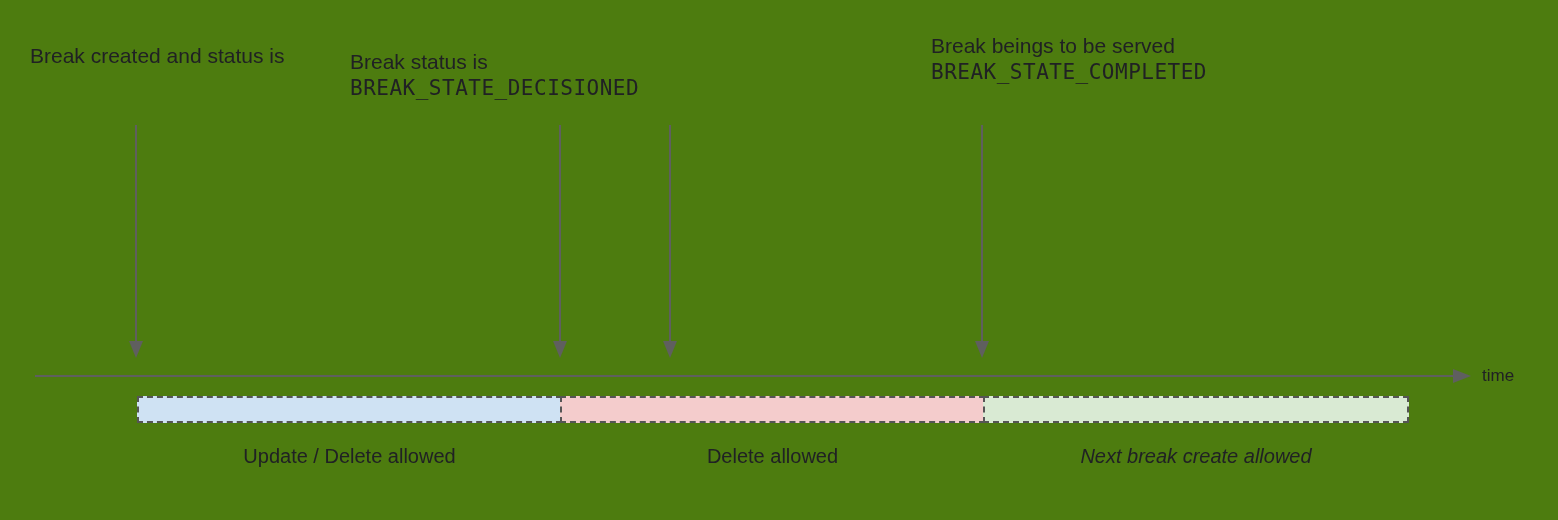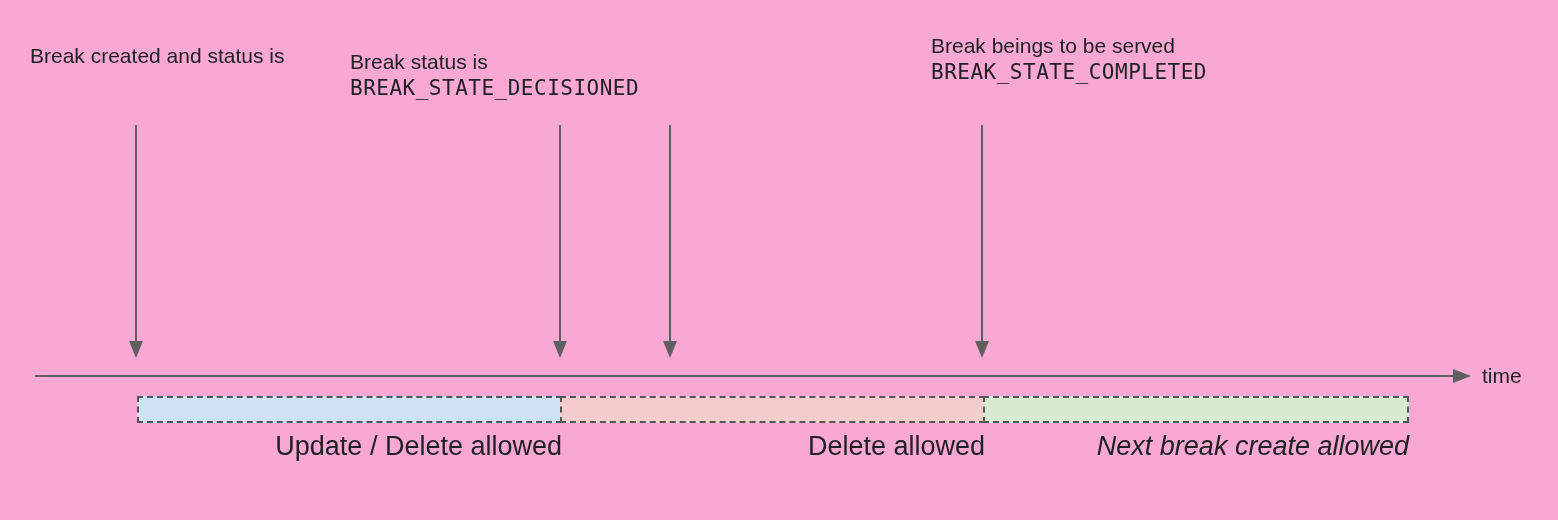--- a/index.html
+++ b/index.html
@@ -1,43 +1,43 @@
 <!DOCTYPE html>
 <html><head>
 <meta charset="utf-8">
 <style>
   html, body { margin: 0; padding: 0; background: #ffffff; }
   .canvas {
     position: relative;
     width: 1558px;
     height: 520px;
-    background: #f9a8d4;
+    background: #4d7c0f;
     font-family: "Liberation Sans", sans-serif;
     color: #202124;
     overflow: hidden;
   }
   .ann { position: absolute; white-space: nowrap; }
   .ann .t  { font-size: 21px; line-height: 27px; }
   .ann .c  { font-family: "DejaVu Sans Mono", monospace; font-size: 21px; line-height: 27px; letter-spacing: 0.5px; }
 
   .varrow { position: absolute; top: 125px; width: 14px; height: 233px; }
   .varrow .shaft { position: absolute; left: 6px; top: 0; width: 2px; height: 216px; background: #5f5f5f; }
   .varrow .head  { position: absolute; left: 0; bottom: 0; width: 0; height: 0;
                    border-left: 7px solid transparent; border-right: 7px solid transparent;
                    border-top: 17px solid #5f5f5f; }
 
   .hline { position: absolute; left: 35px; top: 375px; width: 1420px; height: 2px; background: #5f5f5f; }
   .hhead { position: absolute; left: 1453px; top: 369px; width: 0; height: 0;
            border-top: 7px solid transparent; border-bottom: 7px solid transparent;
            border-left: 18px solid #5f5f5f; }
-  .time-label { position: absolute; left: 1482px; top: 362px; font-size: 21px; line-height: 27px; }
+  .time-label { position: absolute; left: 1482px; top: 362px; font-size: 17px; line-height: 27px; }
 
   .seg { position: absolute; top: 396px; height: 27px; box-sizing: border-box;
          border: 2px dashed #555555; }
-  .seglabel { position: absolute; top: 433px; font-size: 27px; line-height: 27px; text-align: right; }
+  .seglabel { position: absolute; top: 443px; font-size: 20px; line-height: 27px; text-align: center; }
 </style>
 </head>
 <body>
 
 <div class="canvas">
 
   <div class="ann" style="left:30px; top:42px;">
     <div class="t">Break created and status is</div>
   </div>
 

